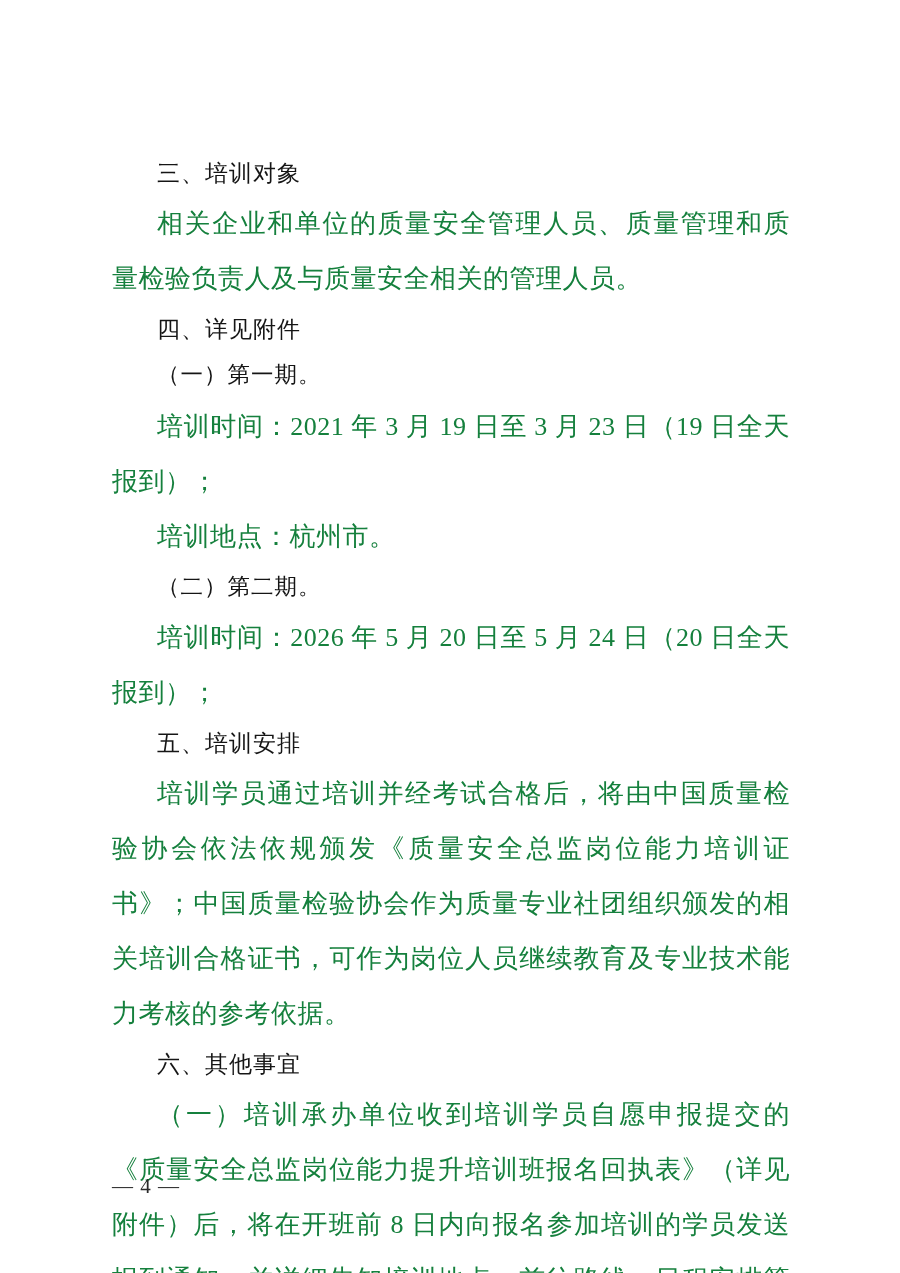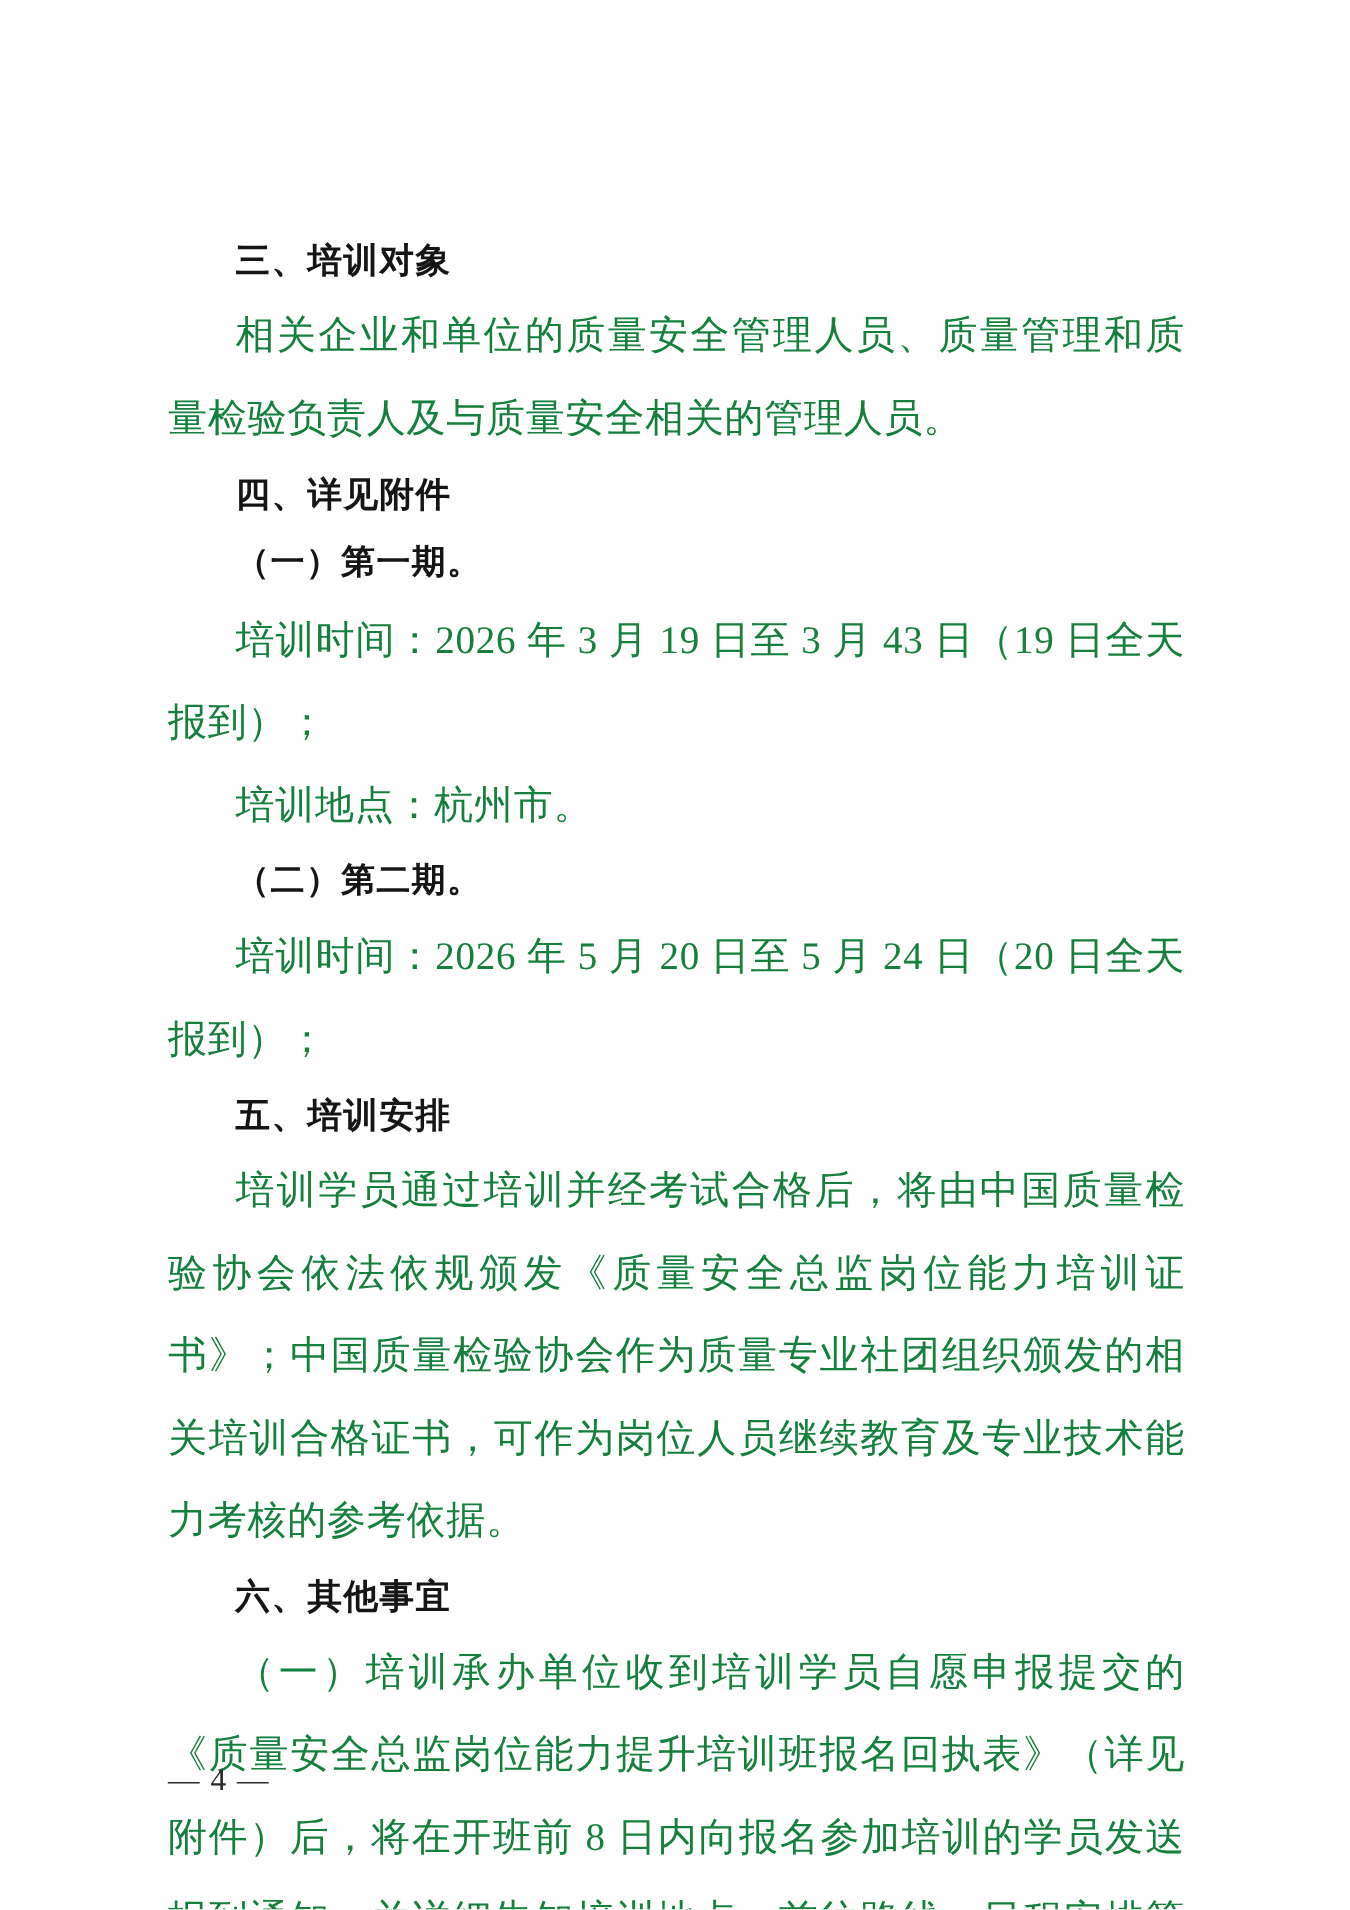--- a/index.html
+++ b/index.html
@@ -21,30 +21,30 @@
     top: 150px;
     left: 112px;
     width: 678px;
   }
   .content > * {
     margin: 0;
     padding: 0;
   }
   .sec-heading {
     font-family: "Liberation Sans", "DejaVu Sans", sans-serif;
-    font-weight: 700;
+    font-weight: 400;
     font-size: 23px;
     line-height: 46.2px;
     letter-spacing: 1px;
     text-indent: 45px;
     color: #151515;
   }
   .sub-heading {
     font-family: "Liberation Serif", "DejaVu Serif", serif;
-    font-weight: 700;
+    font-weight: 400;
     font-size: 22.5px;
     line-height: 46.2px;
     letter-spacing: 1px;
     text-indent: 45px;
     color: #151515;
   }
   .para {
     font-size: 26px;
     line-height: 55px;
     letter-spacing: 0.5px;
@@ -70,21 +70,21 @@
   <div class="content">
 
     <h3 class="sec-heading">三、培训对象</h3>
 
     <p class="para">相关企业和单位的质量安全管理人员、质量管理和质量检验负责人及与质量安全相关的管理人员。</p>
 
     <h3 class="sec-heading">四、详见附件</h3>
 
     <h4 class="sub-heading">（一）第一期。</h4>
 
-    <p class="para">培训时间：2026 年 3 月 19 日至 3 月 43 日（19 日全天报到）；</p>
+    <p class="para">培训时间：2021 年 3 月 19 日至 3 月 23 日（19 日全天报到）；</p>
 
     <p class="para">培训地点：杭州市。</p>
 
     <h4 class="sub-heading">（二）第二期。</h4>
 
     <p class="para">培训时间：2026 年 5 月 20 日至 5 月 24 日（20 日全天报到）；</p>
 
 
     <h3 class="sec-heading">五、培训安排</h3>
 

